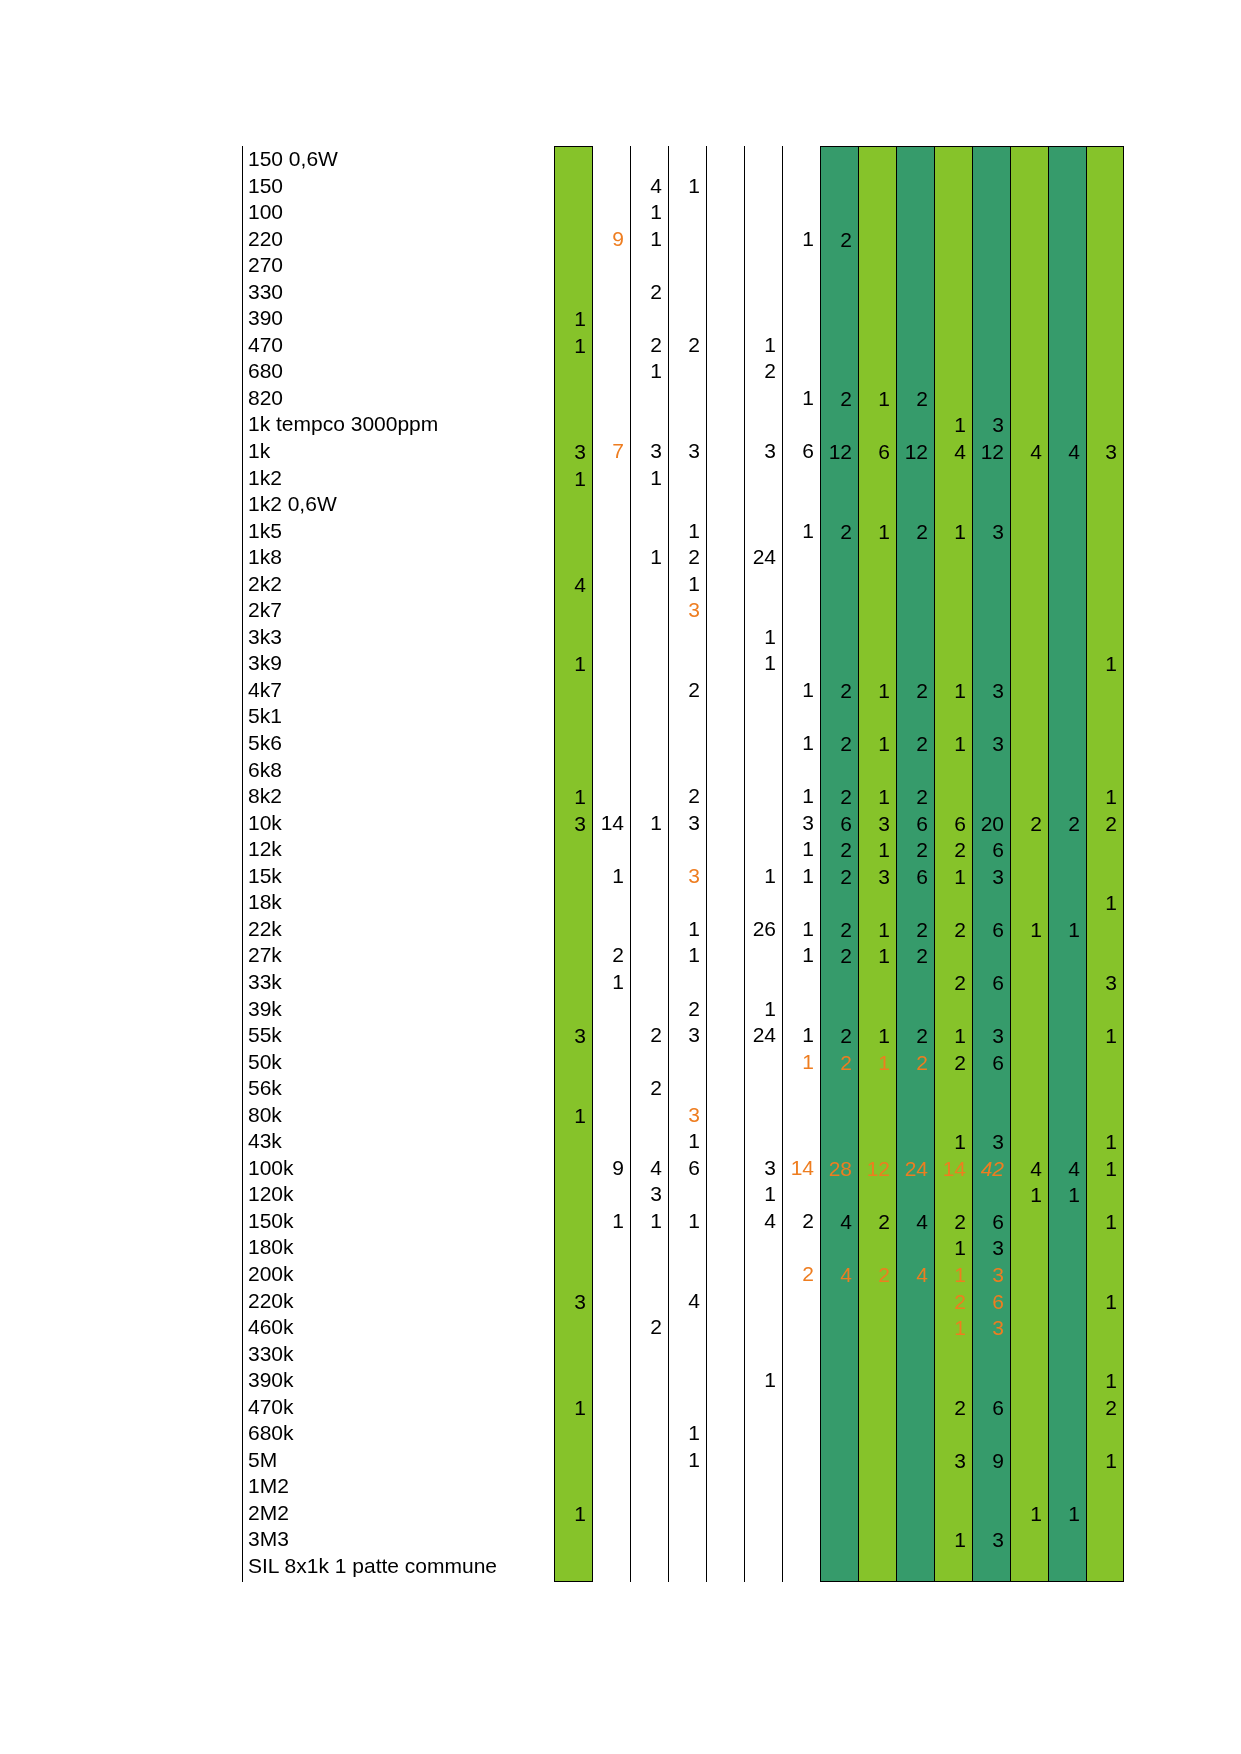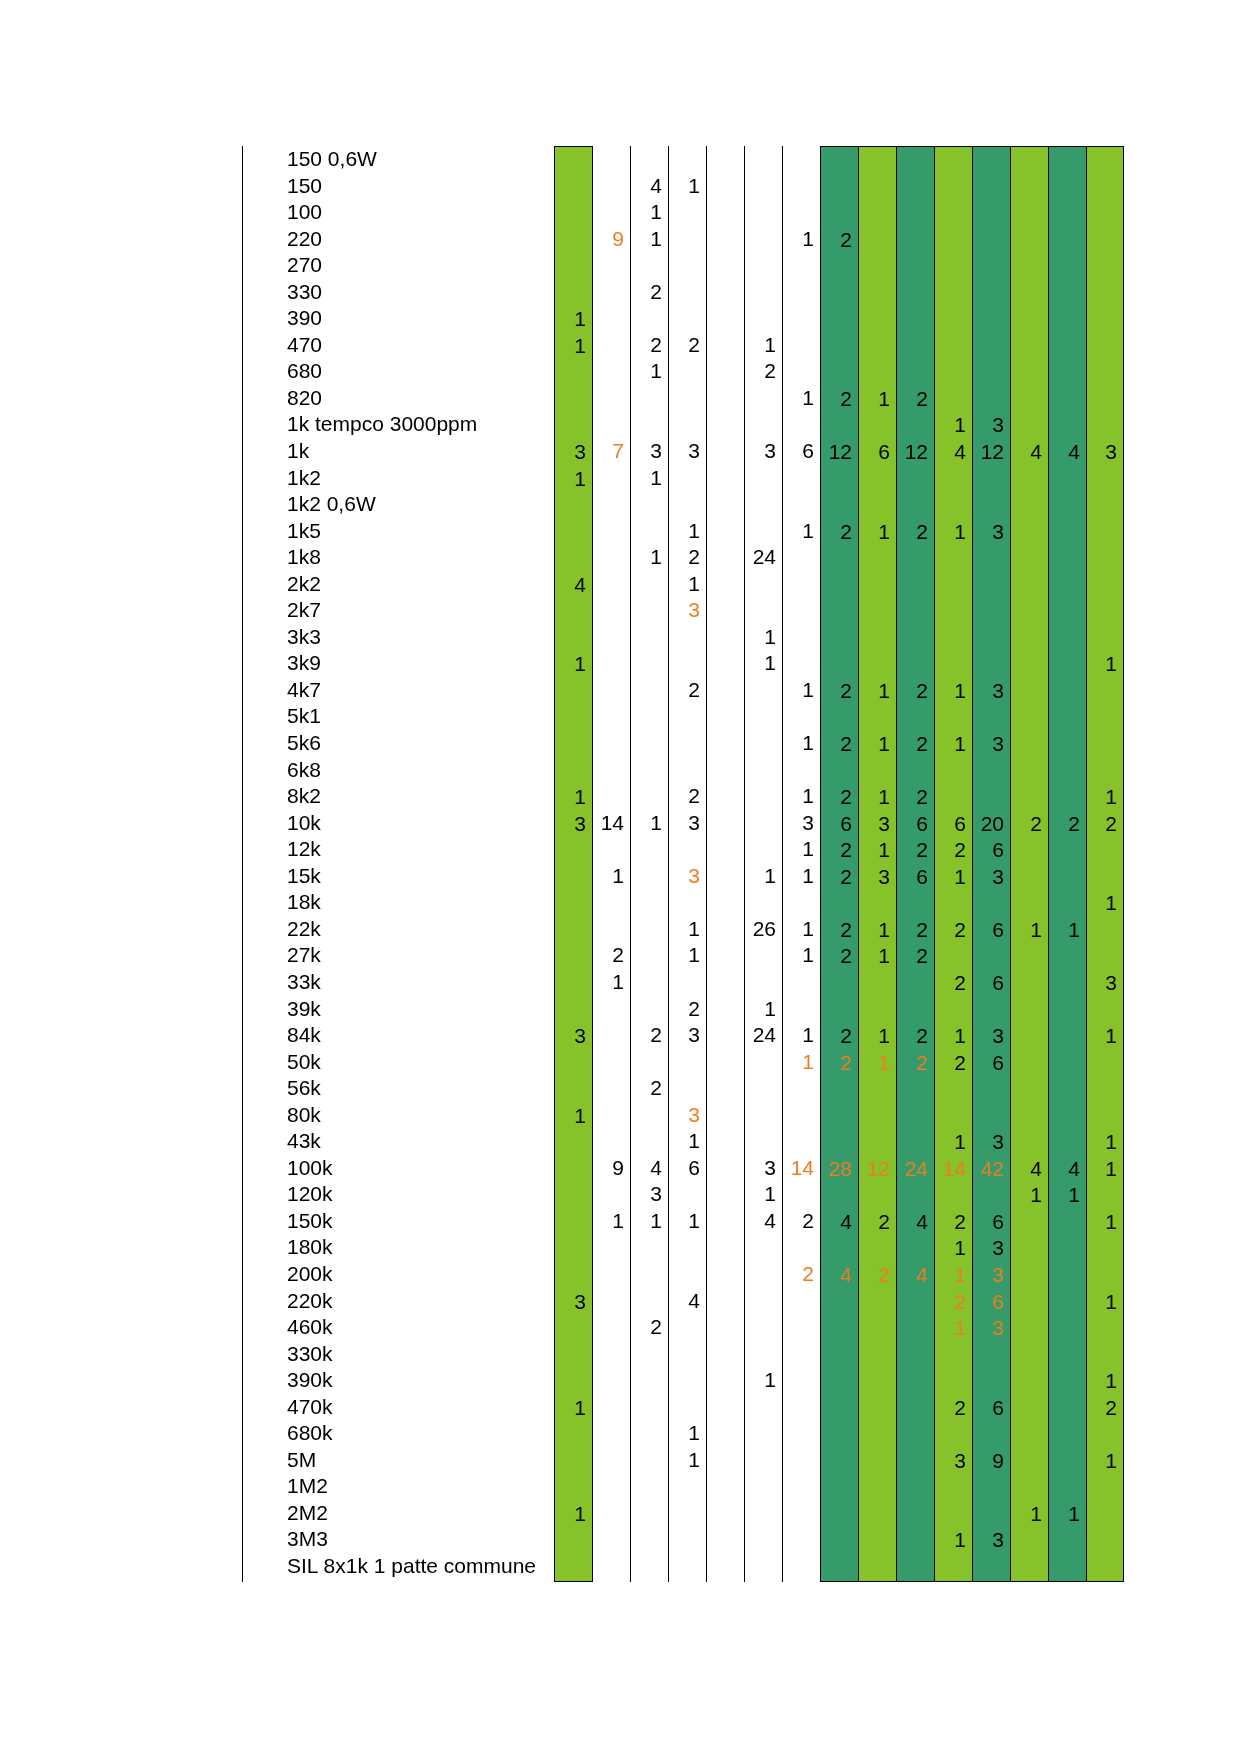--- a/index.html
+++ b/index.html
@@ -19,21 +19,21 @@
     left: 242px;
     top: 146px;
     display: flex;
     align-items: stretch;
     font-size: 21px;
   }
   .col {
     box-sizing: border-box;
     border-left: 1.6px solid #000;
   }
-  .col.labels { width: 312px; padding-left: 39px; }
+  .col.labels { width: 312px; }
   .col.white { width: 38px; background: #ffffff; }
   .col.colored {
     width: 38px;
     border-top: 1.6px solid #000;
     border-bottom: 1.6px solid #000;
   }
   .col.last { border-right: 1.6px solid #000; }
   .cell {
     height: 26.55px;
     line-height: 26.55px;
@@ -80,21 +80,21 @@
       <div class="cell label">6k8</div>
       <div class="cell label">8k2</div>
       <div class="cell label">10k</div>
       <div class="cell label">12k</div>
       <div class="cell label">15k</div>
       <div class="cell label">18k</div>
       <div class="cell label">22k</div>
       <div class="cell label">27k</div>
       <div class="cell label">33k</div>
       <div class="cell label">39k</div>
-      <div class="cell label">84k</div>
+      <div class="cell label">55k</div>
       <div class="cell label">50k</div>
       <div class="cell label">56k</div>
       <div class="cell label">80k</div>
       <div class="cell label">43k</div>
       <div class="cell label">100k</div>
       <div class="cell label">120k</div>
       <div class="cell label">150k</div>
       <div class="cell label">180k</div>
       <div class="cell label">200k</div>
       <div class="cell label">220k</div>
@@ -757,21 +757,21 @@
       <div class="cell"></div>
       <div class="cell">6</div>
       <div class="cell"></div>
       <div class="cell">6</div>
       <div class="cell"></div>
       <div class="cell">3</div>
       <div class="cell">6</div>
       <div class="cell"></div>
       <div class="cell"></div>
       <div class="cell">3</div>
-      <div class="cell" style="color: rgb(238, 125, 32);">42</div>
+      <div class="cell" style="color: rgb(238, 125, 32); font-style: italic;">42</div>
       <div class="cell"></div>
       <div class="cell">6</div>
       <div class="cell">3</div>
       <div class="cell" style="color: rgb(238, 125, 32);">3</div>
       <div class="cell" style="color: rgb(238, 125, 32);">6</div>
       <div class="cell" style="color: rgb(238, 125, 32);">3</div>
       <div class="cell"></div>
       <div class="cell"></div>
       <div class="cell">6</div>
       <div class="cell"></div>

